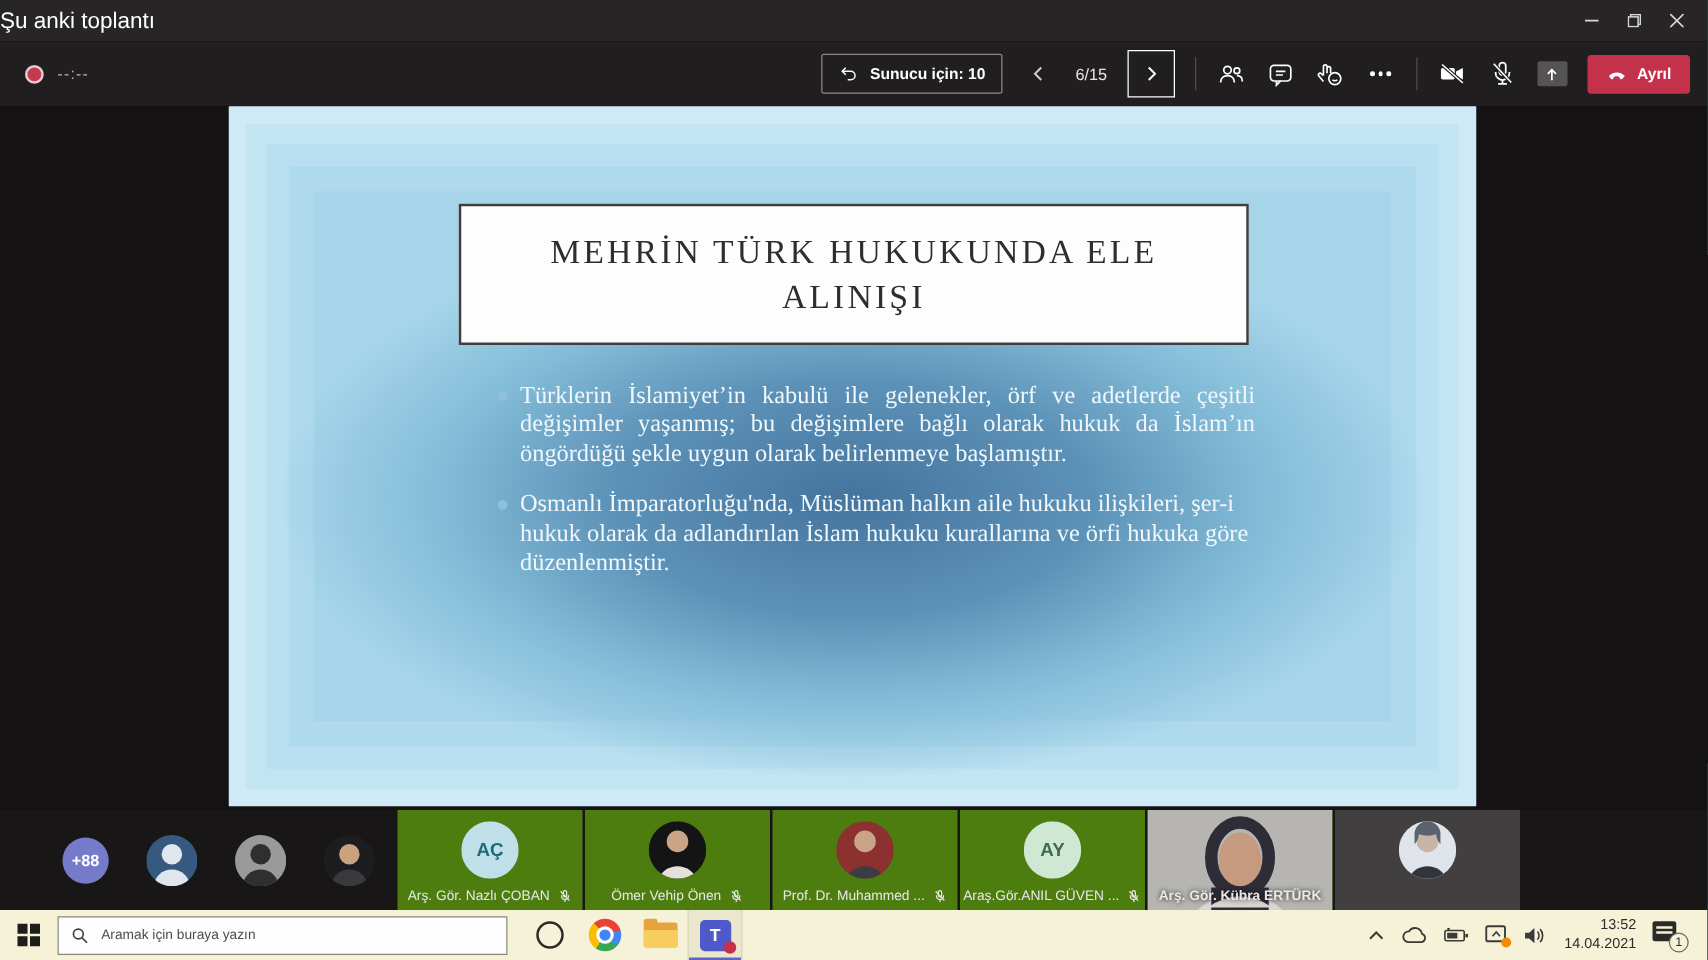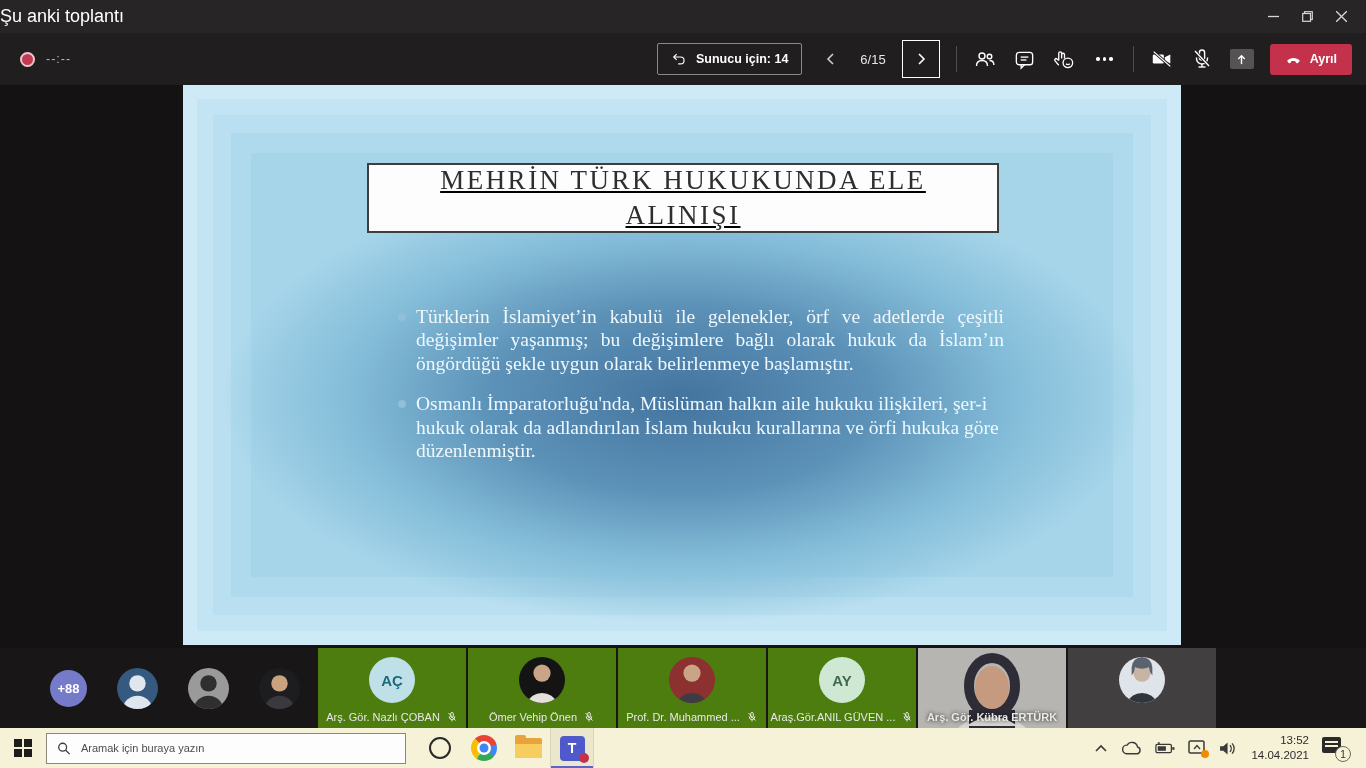--- a/index.html
+++ b/index.html
@@ -43,22 +43,22 @@
   
   .stage { position:absolute; left:0; top:85px; width:1366px; height:563px; background:#141212; }
   .slide { position:absolute; left:183px; top:0; width:998px; height:560px; background:#cdeaf6; overflow:hidden; }
   .band  { position:absolute; }
   .b1 { inset:14px; background:#c3e4f2; }
   .b2 { inset:30px; background:#b9dff0; }
   .b3 { inset:48px; background:#afdaed; }
   .b4 { inset:68px; background:#a6d5ea; }
   .slide-grad { position:absolute; inset:0;
     background:radial-gradient(ellipse 46% 40% at 50% 56%, #44749e 0%, #5d92b8 42%, #83bcd8 72%, rgba(166,213,234,0) 100%); }
-  .slide-titlebox { position:absolute; left:184px; top:78px; width:632px; height:70px; background:#fdfdfd;
-    border:2.5px solid #3f3e3e; display:flex; align-items:center; justify-content:center;text-decoration:underline; }
+  .slide-titlebox { position:absolute; left:184px; top:78px; width:632px; height:113px; background:#fdfdfd;
+    border:2.5px solid #3f3e3e; display:flex; align-items:center; justify-content:center; }
   .slide-titlebox .t { font-family:"Liberation Serif", serif; font-size:27px; color:#2f2e2e;
     letter-spacing:2.5px; text-align:center; line-height:1.3; padding:0 20px; }
   .bullets { position:absolute; left:215px; top:220px; width:606px; }
   .bullet { display:flex; margin-bottom:17px; }
   .bullet .dot { width:8px; height:8px; border-radius:50%; background:#8fbfd9; margin:8px 10px 0 0; flex:none; }
   .bullet .bt { font-family:"Liberation Serif", serif; font-size:19.5px; line-height:1.2;
                 color:#eef8fd; text-align:justify; }
   .bullet:last-child .bt { text-align:left; }
   .presenter-label { position:absolute; left:28px; top:613px; color:#fff; font-size:11.5px; font-weight:600; }
 
@@ -159,21 +159,21 @@
     <div class="rec-group">
       <div class="rec-dot"></div>
       <div class="rec-timer">--:--</div>
     </div>
     <div class="mb-right">
       <button class="sync-btn">
         <svg width="16" height="16" viewBox="0 0 20 20" fill="none" stroke="#fff" stroke-width="1.5">
           <path d="M7,4 L3.5,7.5 L7,11"></path>
             <path d="M3.5,7.5 H12 a4.3,4.3 0 0 1 0,8.6 H9"></path>
         </svg>
-        <span>Sunucu için: 14</span>
+        <span>Sunucu için: 10</span>
       </button>
       <div class="nav-chev">
         <svg width="14" height="14" viewBox="0 0 14 14" fill="none" stroke="#cfcdcd" stroke-width="1.6">
             <polyline points="9,2 4,7 9,12"></polyline>
           </svg>
       </div>
       <div class="slide-pos">6/15</div>
       <div class="next-box">
         <svg width="14" height="14" viewBox="0 0 14 14" fill="none" stroke="#fff" stroke-width="1.6">
             <polyline points="5,2 10,7 5,12"></polyline>

